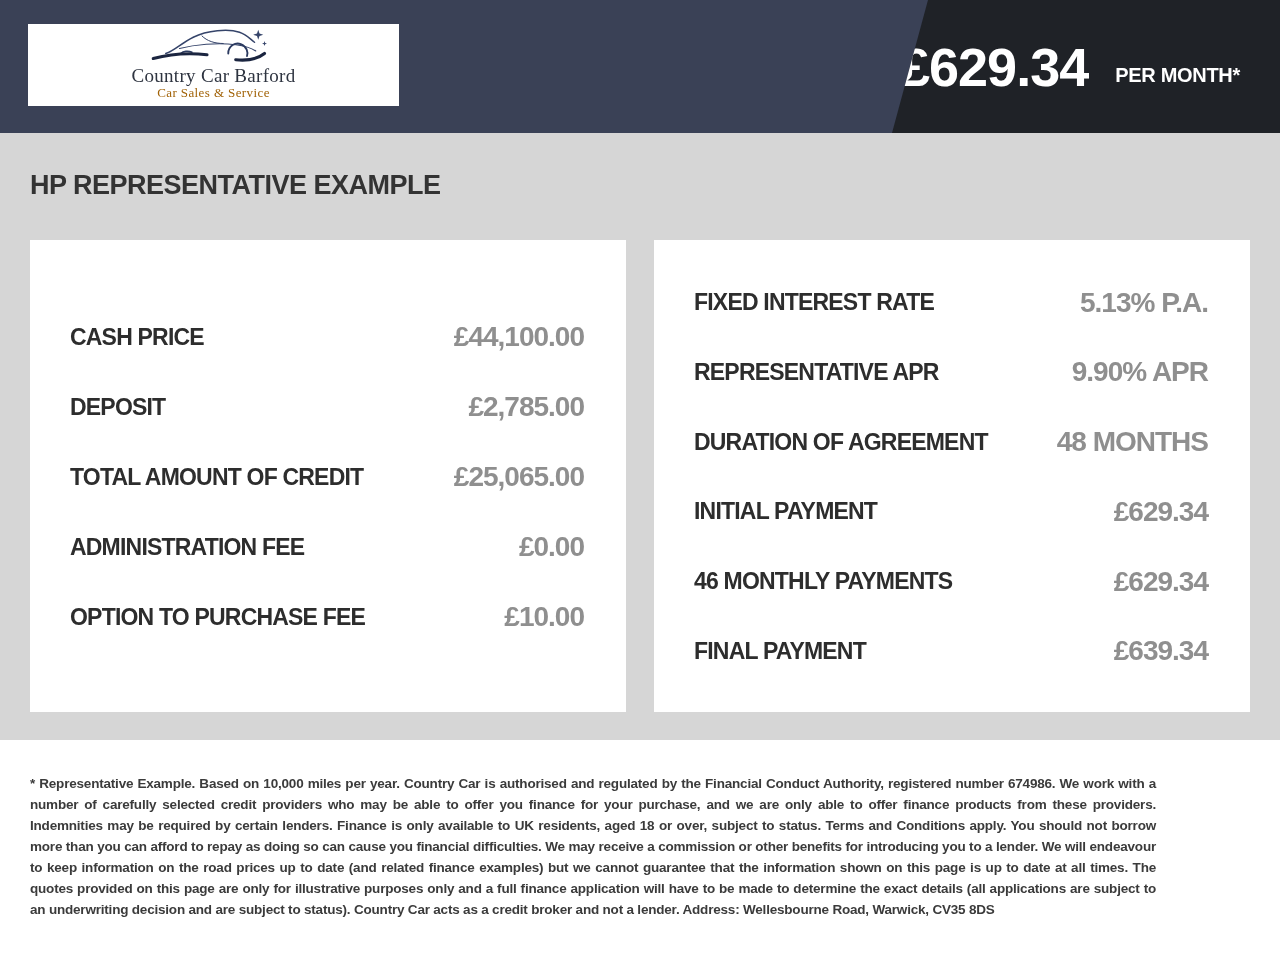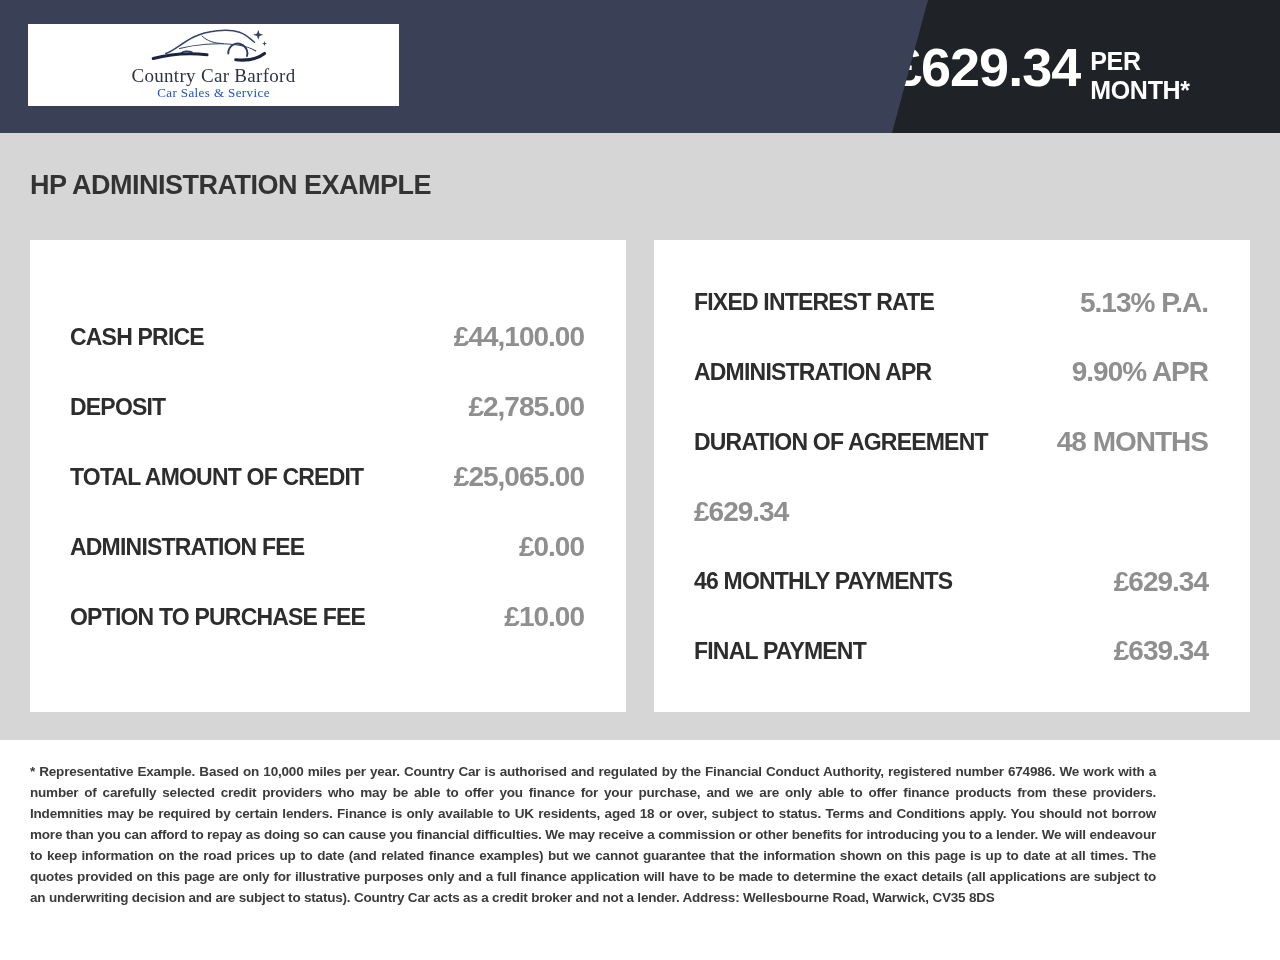--- a/index.html
+++ b/index.html
@@ -33,21 +33,21 @@
   .logo-title {
     font-family: "Liberation Serif", serif;
     font-size: 19px;
     color: #2e3440;
     line-height: 19px;
     letter-spacing: 0.3px;
   }
   .logo-tagline {
     font-family: "Liberation Serif", serif;
     font-size: 13px;
-    color: #1d4ed8;
+    color: #a16207;
     line-height: 15px;
     letter-spacing: 0.4px;
   }
   .price-banner {
     position: absolute;
     right: 0; top: 0;
     width: 388px; height: 133px;
     background: #1f2227;
     -webkit-clip-path: polygon(36px 0, 100% 0, 100% 100%, 0 100%);
     clip-path: polygon(36px 0, 100% 0, 100% 100%, 0 100%);
@@ -58,23 +58,23 @@
   }
   .price-amount {
     color: #ffffff;
     font-size: 54px;
     font-weight: 700;
     letter-spacing: -1px;
     line-height: 54px;
   }
   .price-suffix {
     color: #ffffff;
-    font-size: 25px;
-    font-weight: 700;
-    margin-left: 10px;
+    font-size: 20px;
+    font-weight: 700;
+    margin-left: 27px;
     margin-top: 18px;
     letter-spacing: -0.3px;
   }
 
   
   .main {
     width: 1280px;
     height: 607px;
     background: #d6d6d6;
     padding: 38px 30px 28px 30px;
@@ -119,21 +119,21 @@
     color: #8f8f8f;
     letter-spacing: -1px;
     white-space: nowrap;
   }
 
   
   .footer {
     width: 1280px;
     height: 220px;
     background: #ffffff;
-    padding: 21px 30px 0 30px;
+    padding: 33px 30px 0 30px;
   }
   .disclaimer {
     max-width: 1126px;
     font-size: 13.5px;
     font-weight: 700;
     color: #3b3b3b;
     line-height: 21px;
     letter-spacing: -0.2px;
     text-align: justify;
     text-align-last: left;
@@ -166,21 +166,21 @@
     <div class="logo-tagline">Car Sales &amp; Service</div>
   </div>
 
   <div class="price-banner">
     <span class="price-amount">£629.34</span>
     <span class="price-suffix">PER MONTH*</span>
   </div>
 </div>
 
 <div class="main">
-  <div class="page-heading">HP ADMINISTRATION EXAMPLE</div>
+  <div class="page-heading">HP REPRESENTATIVE EXAMPLE</div>
 
   <div class="panels">
 
     <div class="panel">
       <div class="finance-row">
         <span class="finance-label">CASH PRICE</span>
         <span class="finance-value">£44,100.00</span>
       </div>
       <div class="finance-row">
         <span class="finance-label">DEPOSIT</span>
@@ -199,28 +199,29 @@
         <span class="finance-value">£10.00</span>
       </div>
     </div>
 
     <div class="panel">
       <div class="finance-row">
         <span class="finance-label">FIXED INTEREST RATE</span>
         <span class="finance-value">5.13% P.A.</span>
       </div>
       <div class="finance-row">
-        <span class="finance-label">ADMINISTRATION APR</span>
+        <span class="finance-label">REPRESENTATIVE APR</span>
         <span class="finance-value">9.90% APR</span>
       </div>
       <div class="finance-row">
         <span class="finance-label">DURATION OF AGREEMENT</span>
         <span class="finance-value">48 MONTHS</span>
       </div>
       <div class="finance-row">
+        <span class="finance-label">INITIAL PAYMENT</span>
         <span class="finance-value">£629.34</span>
       </div>
       <div class="finance-row">
         <span class="finance-label">46 MONTHLY PAYMENTS</span>
         <span class="finance-value">£629.34</span>
       </div>
       <div class="finance-row">
         <span class="finance-label">FINAL PAYMENT</span>
         <span class="finance-value">£639.34</span>
       </div>

